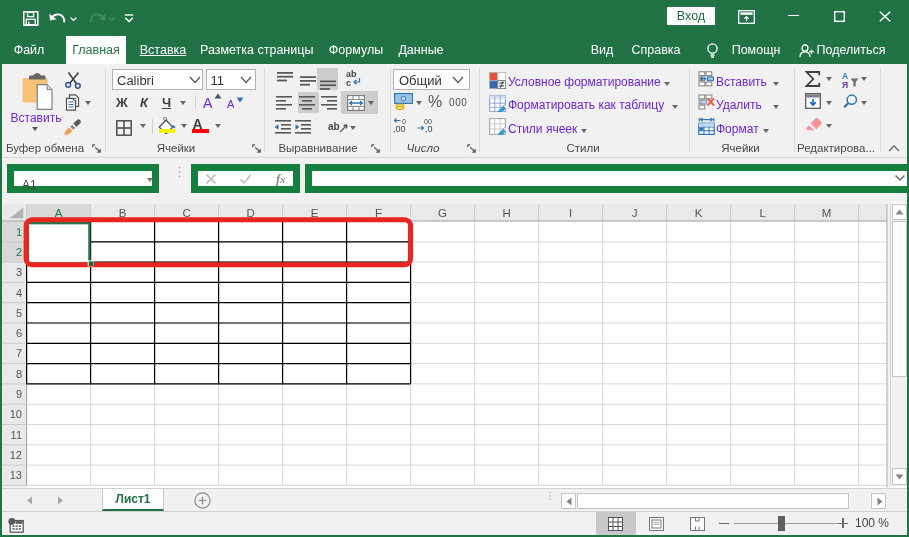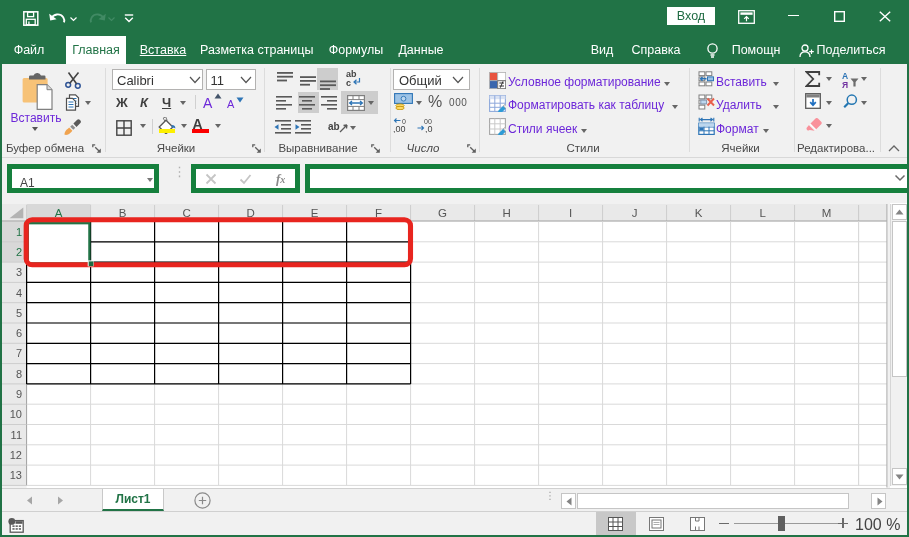--- a/index.html
+++ b/index.html
@@ -17,21 +17,21 @@
 
 #ribbon{left:0;top:64px;width:909px;height:94px;background:#f1f1f1;border-bottom:1px solid #d8d8d8;}
 .gsep{position:absolute;top:4px;width:1px;height:84px;background:#dcdcdc;}
 .glabel{position:absolute;top:77.5px;font-size:11.5px;color:#494949;text-align:center;white-space:nowrap;}
 .rtext{position:absolute;font-size:12px;color:#6d28d9;}
 .dd{position:absolute;width:0;height:0;border-left:3.5px solid transparent;border-right:3.5px solid transparent;border-top:4px solid #666;}
 .combo{position:absolute;background:#fff;border:1px solid #b3b2b1;font-size:13px;color:#333;}
 .press{position:absolute;background:#cdcdcd;}
 
 #fbar{left:0;top:158px;width:909px;height:45px;background:#f1f1f1;}
-.fbox{position:absolute;background:#fff;border:5px solid #15803d;}
+.fbox{position:absolute;background:#fff;border:7px solid #15803d;}
 
 #sheetsvg{left:0;top:203px;}
 
 #vscroll{left:890px;top:204px;width:17px;height:281.5px;background:#f1f1f1;border-left:1px solid #d6d6d6;}
 
 #tabbar{left:0;top:488px;width:909px;height:23px;background:#f1f1f1;border-top:1px solid #d0d0d0;}
 #sheettab{left:102px;top:0px;width:62px;height:22px;background:#fff;border-left:1px solid #c9c9c9;border-right:1px solid #c9c9c9;border-bottom:2px solid #217346;color:#217346;font-weight:bold;font-size:12px;text-align:center;line-height:21px;}
 
 #statusbar{left:0;top:511px;width:909px;height:23.5px;background:#f1f1f1;border-top:1px solid #d0d0d0;}
 
@@ -584,19 +584,19 @@
   <svg class="abs" style="left:690px;top:4.5px;" width="15" height="14">
     <rect x="0.5" y="0.5" width="14" height="13" fill="#fff" stroke="#777"></rect>
     <path d="M0.5 0.5 L5.5 0.5 L5.5 4 L9 4 L9 0.5 L14.5 0.5" fill="none" stroke="#777"></path>
     <path d="M5.5 13.5 L5.5 9.5 M9 13.5 L9 9.5" stroke="#777"></path>
   </svg>
   <div class="abs" style="left:719px;top:10.5px;width:10px;height:1.6px;background:#6a6a6a;"></div>
   <div class="abs" style="left:734px;top:11px;width:104px;height:1px;background:#9a9a9a;"></div>
   <div class="abs" style="left:778px;top:4px;width:7px;height:15px;background:#606060;"></div>
   <div class="abs" style="left:838px;top:10.5px;width:10px;height:1.6px;background:#6a6a6a;"></div>
   <div class="abs" style="left:838px;top:5.7px;width:1.6px;height:10px;background:#6a6a6a;margin-left:4.2px;"></div>
-  <div class="abs" style="left:855px;top:4px;font-size:16px;color:#444;">100 %</div>
+  <div class="abs" style="left:855px;top:4px;font-size:12px;color:#444;">100 %</div>
 </div>
 
 <div class="abs" id="edgeL"></div>
 <div class="abs" id="edgeR"></div>
 <div class="abs" id="edgeB"></div>
 </div>
 
 </body></html>

